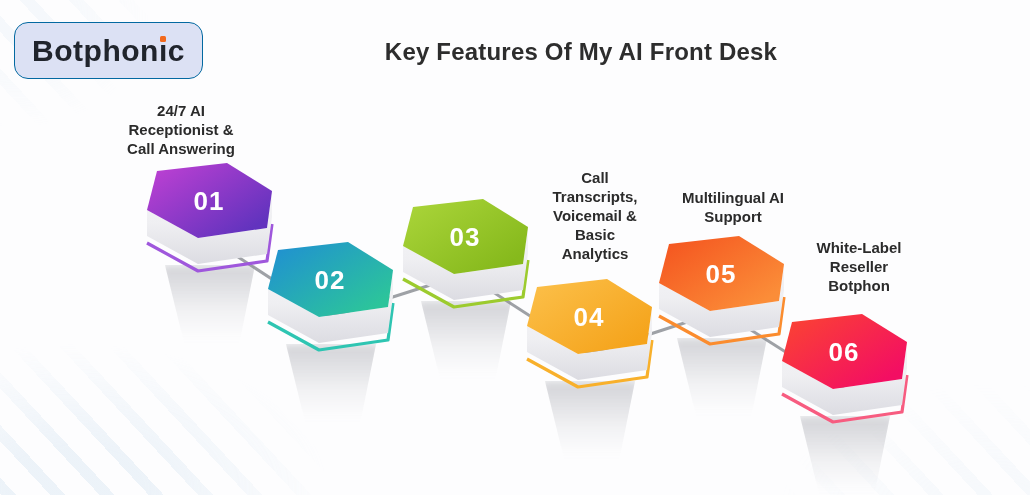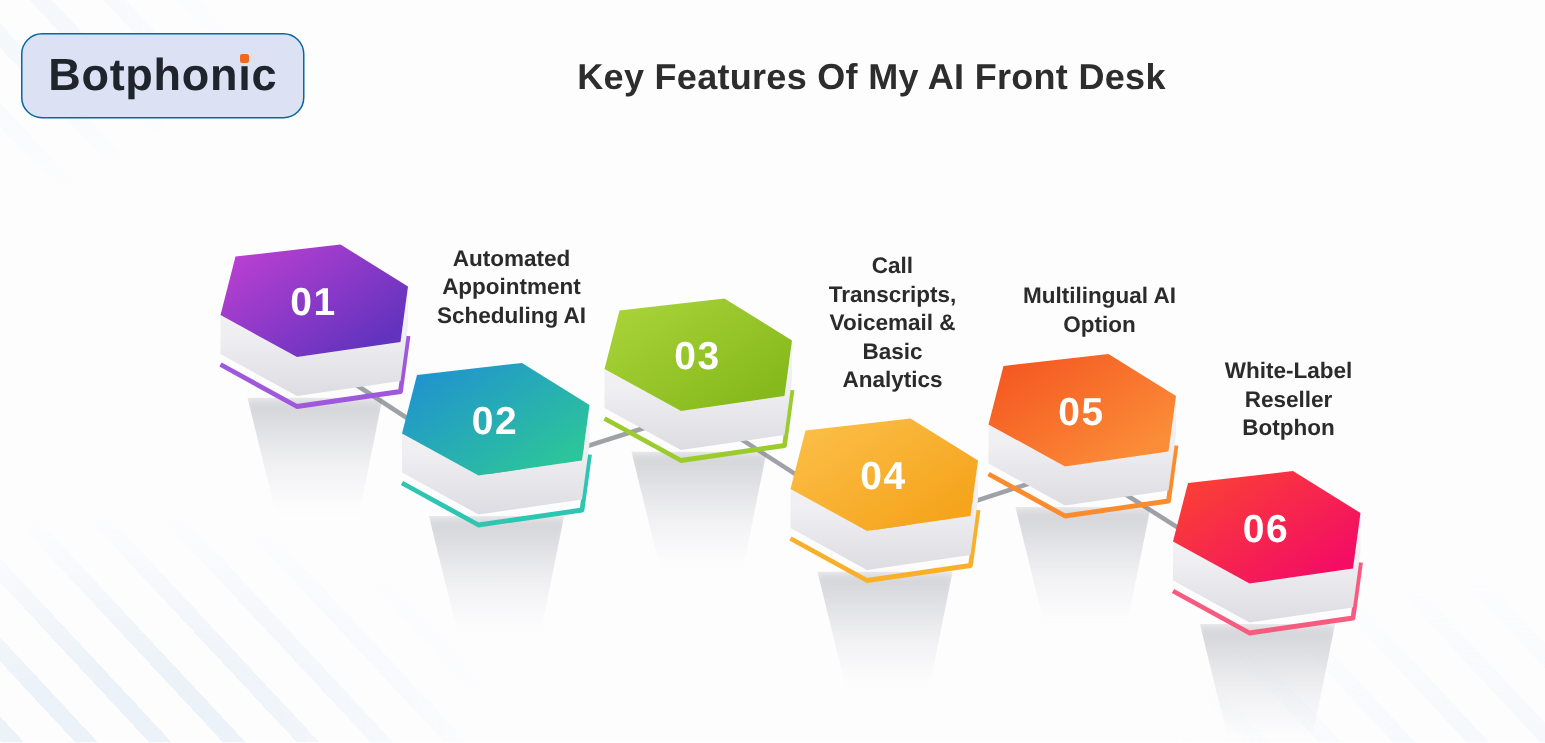--- a/index.html
+++ b/index.html
@@ -89,38 +89,38 @@
           <linearGradient id="hexgrad0" x1="0" y1="0" x2="0.9" y2="0.8">
             <stop offset="0" stop-color="#C341D4"></stop>
             <stop offset="1" stop-color="#6233BE"></stop>
           </linearGradient>
         </defs>
         <polyline class="hex-stripe" points="0,80 51,108 120,98 125,61" fill="none" stroke="#9F57DC" stroke-width="3.2" stroke-linejoin="round"></polyline>
         <polygon class="hex-base" points="0,47 51,75 120,65 125,28 125,54 120,91 51,101 0,73" fill="url(#basegrad)"></polygon>
         <polygon class="hex-face" points="0,47 10,8 80,0 125,28 120,65 51,75" fill="url(#hexgrad0)"></polygon>
         <text class="num" x="62" y="47" text-anchor="middle">01</text>
       </svg>
+      <div class="label">24/7 AI
+Receptionist &amp;
+Call Answering</div>
     </div>
       <div class="feature f2">
       <div class="reflection"></div>
       <svg class="hex" width="125" height="115" viewBox="0 0 125 115">
         <defs>
           <linearGradient id="hexgrad1" x1="0" y1="0" x2="0.9" y2="0.8">
             <stop offset="0" stop-color="#1F8DD5"></stop>
             <stop offset="1" stop-color="#2CC49B"></stop>
           </linearGradient>
         </defs>
         <polyline class="hex-stripe" points="0,80 51,108 120,98 125,61" fill="none" stroke="#2EC5B2" stroke-width="3.2" stroke-linejoin="round"></polyline>
         <polygon class="hex-base" points="0,47 51,75 120,65 125,28 125,54 120,91 51,101 0,73" fill="url(#basegrad)"></polygon>
         <polygon class="hex-face" points="0,47 10,8 80,0 125,28 120,65 51,75" fill="url(#hexgrad1)"></polygon>
         <text class="num" x="62" y="47" text-anchor="middle">02</text>
       </svg>
-      <div class="label">Automated
-Appointment
-Scheduling AI</div>
     </div>
       <div class="feature f3">
       <div class="reflection"></div>
       <svg class="hex" width="125" height="115" viewBox="0 0 125 115">
         <defs>
           <linearGradient id="hexgrad2" x1="0" y1="0" x2="0.9" y2="0.8">
             <stop offset="0" stop-color="#ACD63B"></stop>
             <stop offset="1" stop-color="#86B91C"></stop>
           </linearGradient>
         </defs>
@@ -158,21 +158,21 @@
             <stop offset="0" stop-color="#F4511E"></stop>
             <stop offset="1" stop-color="#FB8D38"></stop>
           </linearGradient>
         </defs>
         <polyline class="hex-stripe" points="0,80 51,108 120,98 125,61" fill="none" stroke="#FB8C2E" stroke-width="3.2" stroke-linejoin="round"></polyline>
         <polygon class="hex-base" points="0,47 51,75 120,65 125,28 125,54 120,91 51,101 0,73" fill="url(#basegrad)"></polygon>
         <polygon class="hex-face" points="0,47 10,8 80,0 125,28 120,65 51,75" fill="url(#hexgrad4)"></polygon>
         <text class="num" x="62" y="47" text-anchor="middle">05</text>
       </svg>
       <div class="label">Multilingual AI
-Option</div>
+Support</div>
     </div>
       <div class="feature f6">
       <div class="reflection"></div>
       <svg class="hex" width="125" height="115" viewBox="0 0 125 115">
         <defs>
           <linearGradient id="hexgrad5" x1="0" y1="0" x2="0.9" y2="0.8">
             <stop offset="0" stop-color="#FB4630"></stop>
             <stop offset="1" stop-color="#F30E63"></stop>
           </linearGradient>
         </defs>

